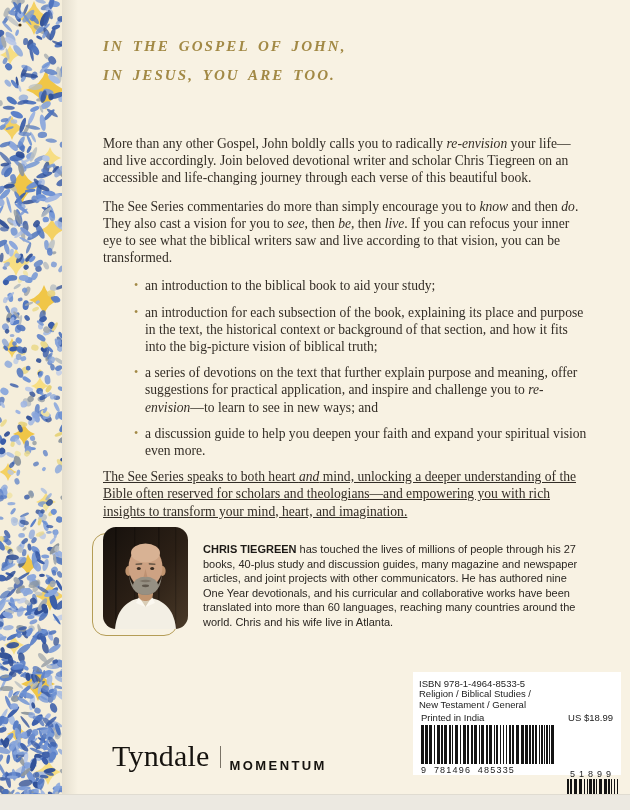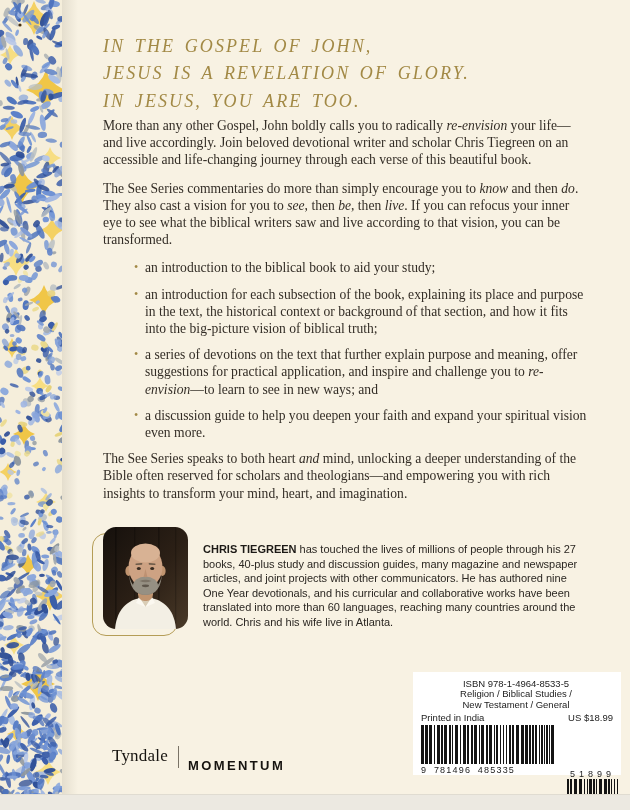--- a/index.html
+++ b/index.html
@@ -11,63 +11,63 @@
   
   .mosaic{position:absolute;left:0;top:0;display:block;}
   .edge-shadow{
     position:absolute;left:62px;top:0;width:16px;height:810px;
     background:linear-gradient(90deg,rgba(110,100,75,.14),rgba(110,100,75,0));
     pointer-events:none;
   }
   
   .headline{
     position:absolute;left:103px;top:33px;width:500px;
-    font-style:italic;font-weight:400;font-size:18px;line-height:26.5px;
+    font-style:italic;font-weight:700;font-size:15px;line-height:26.5px;
     letter-spacing:2.1px;word-spacing:3px;color:#a28945;
   }
   .headline .hl3{margin-top:2px;}
   
   .body-copy{
-    position:absolute;left:103px;top:117px;width:484px;
+    position:absolute;left:103px;top:135px;width:484px;
     font-size:13.6px;line-height:17.2px;color:#332d26;
   }
   .body-copy p{margin:0 0 11px 0;}
   .body-copy p.lede{margin-bottom:12px;}
   .bullets{margin:0 0 3px 0;}
   .bullet{display:flex;margin:0 0 9px 0;padding-left:31px;}
   .bullet .dot{flex:0 0 11px;color:#a28945;font-size:12px;line-height:17.2px;}
   .bullet .bullet-text{flex:1;}
-  .closing{margin-top:1px;}
+  .closing{margin-top:1px;text-decoration:underline;}
   
   .author{position:absolute;left:92px;top:527px;width:496px;}
   .photo-wrap{position:absolute;left:11px;top:0;width:85px;height:102px;}
   .photo-outline{
     position:absolute;left:-11px;top:6px;width:84px;height:101px;
     border:1.2px solid #b59d57;border-radius:14px;
   }
   .photo{position:absolute;left:0;top:0;width:85px;height:102px;border-radius:13px;overflow:hidden;}
   .bio{
     position:absolute;left:111px;top:15px;width:380px;margin:0;
     font-family:"Liberation Sans",sans-serif;font-size:11px;line-height:14.6px;color:#2b2722;
   }
   .bio b{font-weight:700;color:#1d1a16;}
   
   .publisher{position:absolute;left:112px;top:738px;}
   .logo-row{display:flex;align-items:center;}
-  .tyndale{font-family:"Liberation Serif",serif;font-size:17px;color:#16130f;letter-spacing:.2px;}
+  .tyndale{font-family:"Liberation Serif",serif;font-size:30px;color:#16130f;letter-spacing:.2px;}
   .logo-divider{width:1px;height:22px;background:#7a7366;margin:3px 9px 0 10px;}
   .momentum{font-family:"Liberation Sans",sans-serif;font-weight:700;font-size:13px;letter-spacing:2.4px;color:#16130f;margin-top:20px;}
   .tagline{font-style:italic;font-size:11.5px;color:#26221c;margin-top:8px;}
   
   .barcode-block{
     position:absolute;left:413px;top:672px;width:208px;height:103px;background:#ffffff;
     box-sizing:border-box;padding:7px 8px 5px 6px;
     font-family:"Liberation Sans",sans-serif;font-size:9.5px;line-height:10.4px;color:#222;
   }
-  .bc-top{text-align:center;}
+  .bc-top{text-align:left;}
   .bc-row2{display:flex;justify-content:space-between;margin-top:3px;padding-left:2px;}
   .bc-bars-row{display:flex;margin-top:1px;padding-left:2px;}
   .bc-main{width:136px;}
   .bars{font-size:0;white-space:nowrap;overflow:hidden;}
   .bc-digits{font-size:9px;letter-spacing:1.2px;word-spacing:3px;margin-top:1px;}
   .bc-small{margin-left:12px;}
   .bc-code{font-size:9px;letter-spacing:4px;padding-left:3px;margin-top:44px;}
   .bc-ean{font-size:9.5px;margin-top:1px;padding-left:1px;}
   
   .bottom-band{
@@ -892,21 +892,20 @@
       <ellipse cx="29.5" cy="632.2" rx="4.9" ry="2.4" fill="#6e92d4" opacity="0.99" transform="rotate(-60 29.5 632.2)"></ellipse>
       <ellipse cx="42.5" cy="657.7" rx="6.0" ry="2.6" fill="#a3a9ae" opacity="0.76" transform="rotate(46 42.5 657.7)"></ellipse>
       <ellipse cx="25.8" cy="772.2" rx="6.3" ry="1.9" fill="#8e979e" opacity="0.93" transform="rotate(-41 25.8 772.2)"></ellipse>
       <ellipse cx="23.5" cy="701.1" rx="7.2" ry="2.0" fill="#6e92d4" opacity="0.82" transform="rotate(30 23.5 701.1)"></ellipse>
       <circle cx="20" cy="25" r="1.6" fill="#4a3212"></circle>
     </svg>
   <div class="edge-shadow"></div>
 
   <div class="headline">
     <div class="hl1">IN THE GOSPEL OF JOHN,</div>
-    <div class="hl2">JESUS IS A REVELATION OF GLORY.</div>
     <div class="hl3">IN JESUS, YOU ARE TOO.</div>
   </div>
 
   <div class="body-copy">
     <p>More than any other Gospel, John boldly calls you to radically <i>re-envision</i> your life—and live accordingly. Join beloved devotional writer and scholar Chris Tiegreen on an accessible and life-changing journey through each verse of this beautiful book.</p>
     <p>The See Series commentaries do more than simply encourage you to <i>know</i> and then <i>do</i>. They also cast a vision for you to <i>see</i>, then <i>be</i>, then <i>live</i>. If you can refocus your inner eye to see what the biblical writers saw and live according to that vision, you can be transformed.</p>
 
     <div class="bullets">
       <div class="bullet">
         <span class="dot">•</span>

